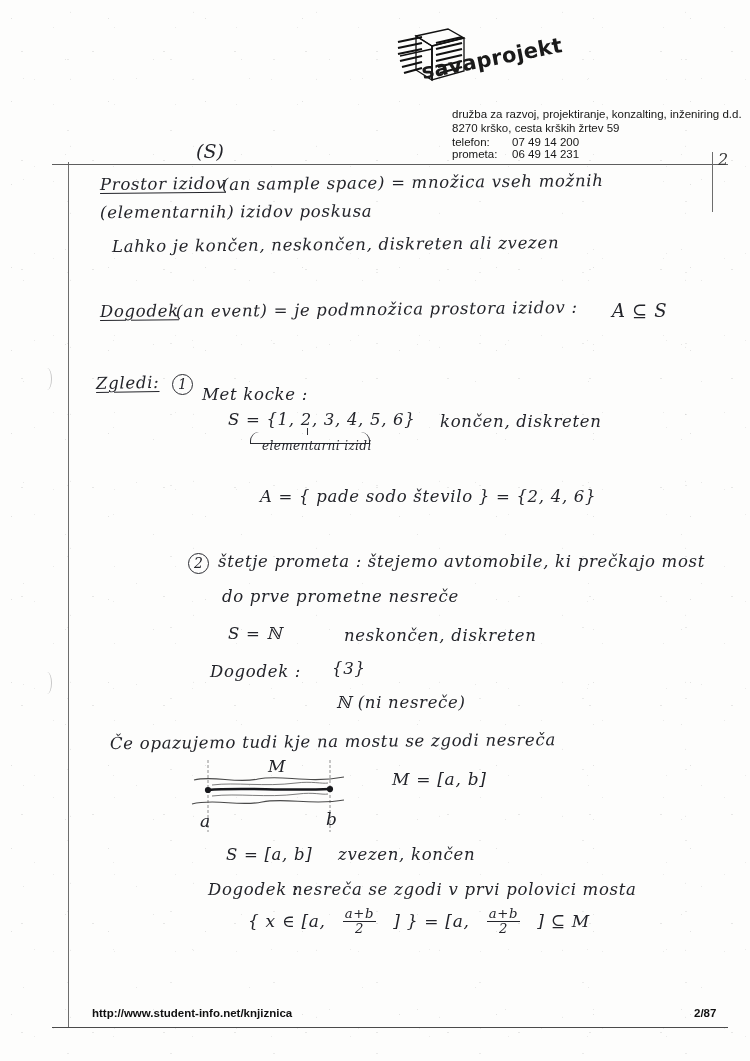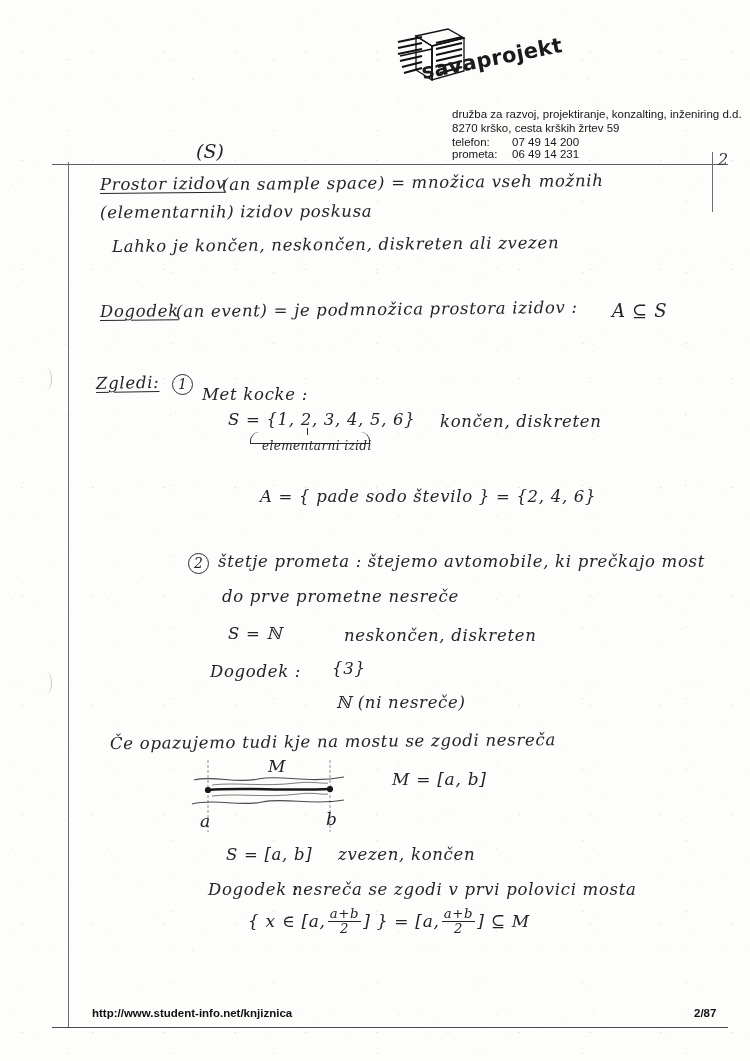--- a/index.html
+++ b/index.html
@@ -163,21 +163,21 @@
     color: #3a3a3a;
   }
 
   
   .frac {
     display: inline-block;
     vertical-align: middle;
     text-align: center;
     font-size: .78em;
     line-height: 1.05;
-    margin: 0 2px;
+    margin: 0 17px;
     position: relative;
     top: -1px;
   }
   .frac .num { display: block; padding: 0 2px; }
   .frac .den { display: block; padding: 0 2px; border-top: 1.1px solid #23242a; }
 
   
   #brace-elem {
     position: absolute;
     left: 250px; top: 432px;

